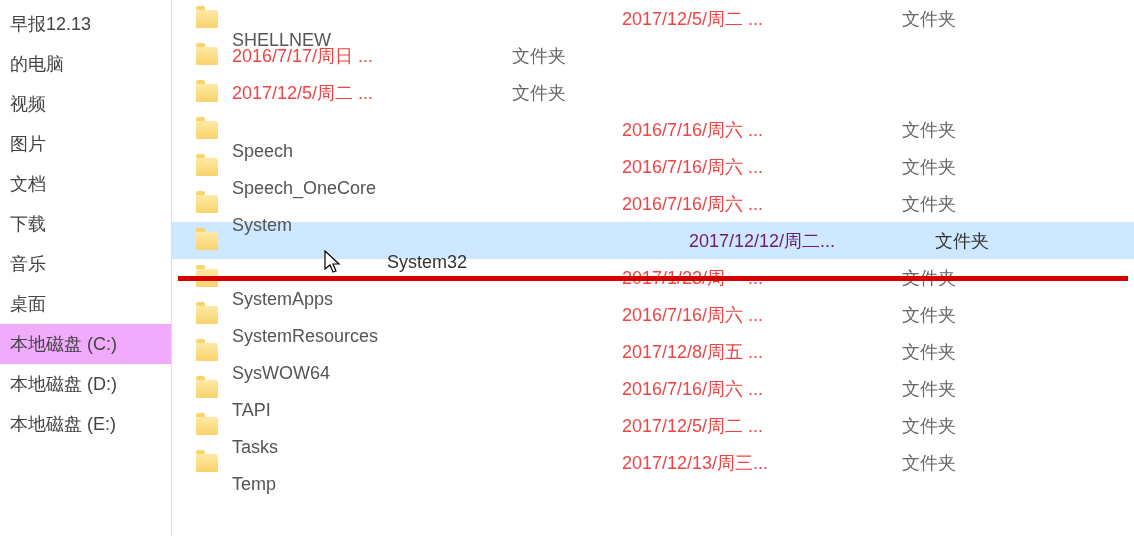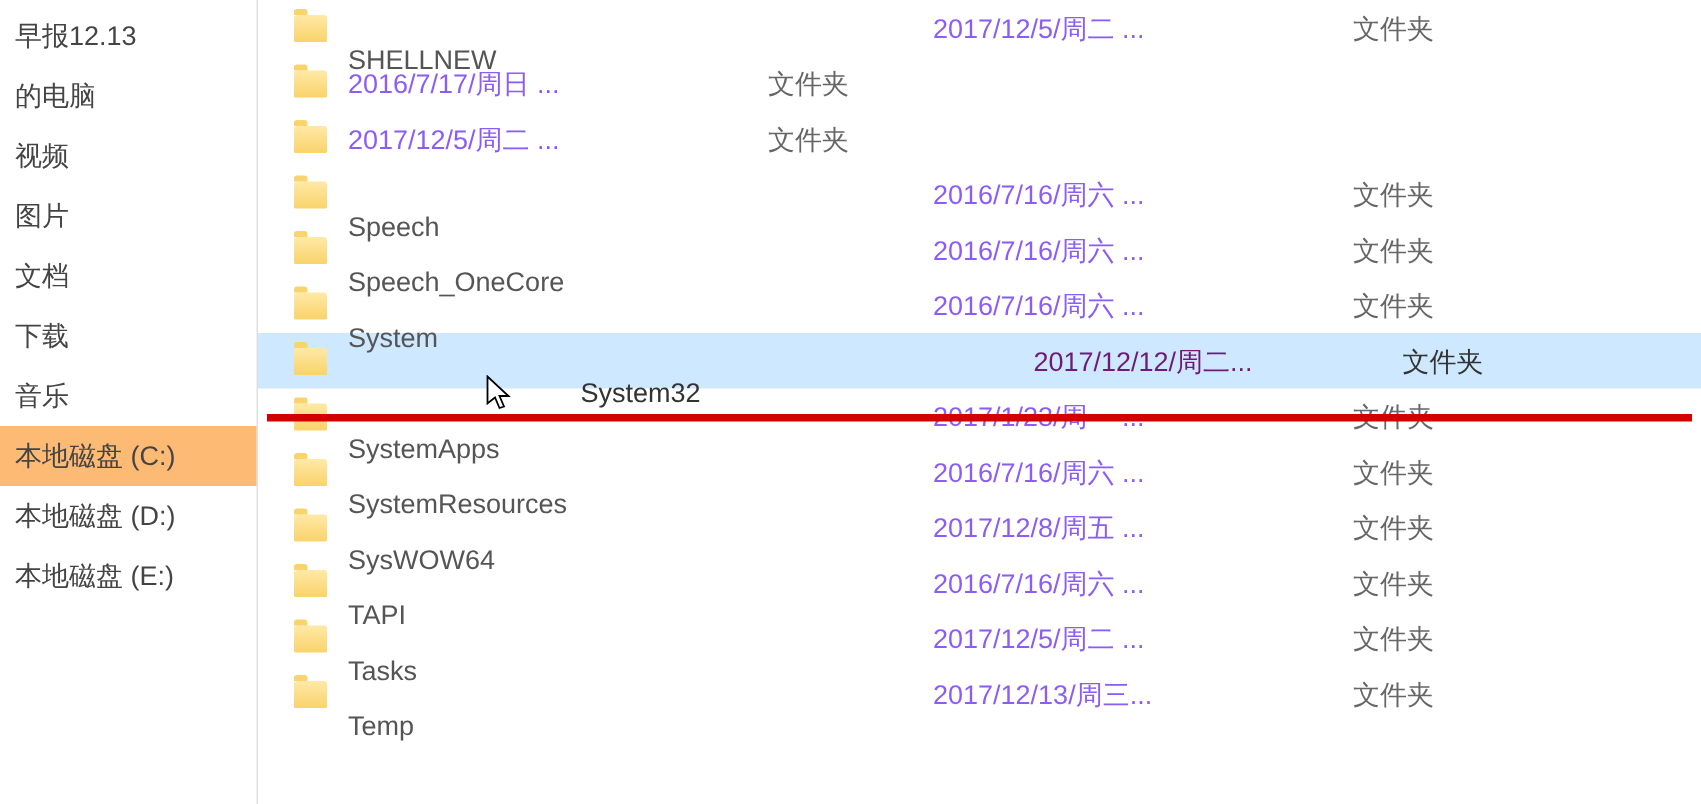--- a/index.html
+++ b/index.html
@@ -20,21 +20,21 @@
       background: #fff;
       flex-shrink: 0;
     }
     .sidebar-item {
       padding: 8px 12px 8px 10px;
       cursor: pointer;
       white-space: nowrap;
       color: #444;
     }
     .sidebar-item.selected {
-      background: #fdba74;
+      background: #f0abfc;
     }
     .main {
       flex: 1;
       overflow: hidden;
       position: relative;
     }
     .file-list {
       width: 100%;
     }
     .file-row {
@@ -71,21 +71,21 @@
     }
     .col-name {
       flex: 0 0 390px;
       overflow: hidden;
       text-overflow: ellipsis;
       white-space: nowrap;
       margin-top: 44px;
     }
     .col-date {
       flex: 0 0 280px;
-      color: #8b5cf6;
+      color: #ef4444;
       overflow: hidden;
       white-space: nowrap;
     }
     .file-row.selected .col-date { color: #701a75; }
     .col-type {
       flex: 0 0 120px;
       color: #666;
     }
     .file-row.selected .col-type { color: #333; }
     .red-underline {
@@ -109,20 +109,21 @@
 <body>
 
 <div class="sidebar">
   <div class="sidebar-item">早报12.13</div>
   <div class="sidebar-item">的电脑</div>
   <div class="sidebar-item">视频</div>
   <div class="sidebar-item">图片</div>
   <div class="sidebar-item">文档</div>
   <div class="sidebar-item">下载</div>
   <div class="sidebar-item">音乐</div>
+  <div class="sidebar-item">桌面</div>
   <div class="sidebar-item selected">本地磁盘 (C:)</div>
   <div class="sidebar-item">本地磁盘 (D:)</div>
   <div class="sidebar-item">本地磁盘 (E:)</div>
 </div>
 
 <div class="main">
   <div class="file-list">
 
     <div class="file-row">
       <span class="folder-icon"></span>

